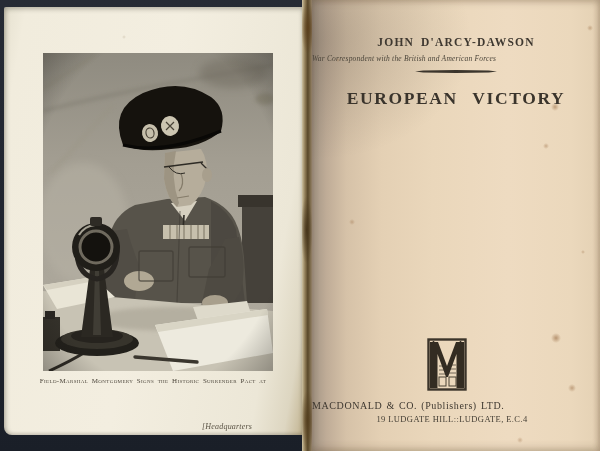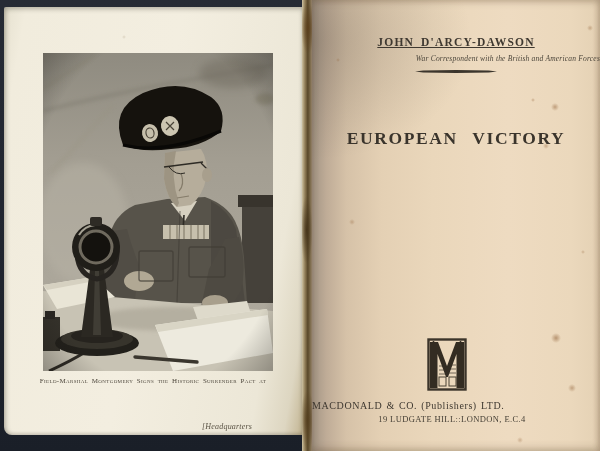--- a/index.html
+++ b/index.html
@@ -51,27 +51,27 @@
       radial-gradient(circle 3px at 40px 222px, rgba(146,98,56,.35), rgba(146,98,56,0) 100%),
       radial-gradient(circle 3px at 208px 440px, rgba(146,98,56,.35), rgba(146,98,56,0) 100%),
       radial-gradient(circle 2px at 26px 60px, rgba(146,98,56,.35), rgba(146,98,56,0) 100%),
       radial-gradient(circle 2px at 271px 252px, rgba(146,98,56,.35), rgba(146,98,56,0) 100%),
       radial-gradient(circle 2px at 221px 100px, rgba(146,98,56,.4), rgba(146,98,56,0) 100%),
       radial-gradient(ellipse 160px 120px at 0px 40px, rgba(90,80,70,.28), rgba(90,80,70,0) 100%),
       linear-gradient(90deg,#a29484 0%,#bfac97 5%,#d6c2a8 12%,#e4d0b4 24%,#ead7bb 42%,#eedbc1 68%,#ebd8bc 90%,#e4d1b4 100%);
     box-shadow:inset 0 3px 6px rgba(90,70,45,.22), inset 0 -4px 7px rgba(90,70,45,.2), inset -3px 0 5px rgba(110,85,55,.14);
   }
   .author{position:absolute;left:0;right:0;top:36px;text-align:center;
-    font-size:11.5px;font-weight:bold;letter-spacing:1.2px;word-spacing:3px;color:#3e3830;text-decoration:underline;}
-  .author-role{position:absolute;left:0;right:0;top:54px;text-align:right;
-    font-style:italic;font-size:7.5px;letter-spacing:.2px;color:#4b453a;margin-left:8px;}
+    font-size:11.5px;font-weight:bold;letter-spacing:1.2px;word-spacing:3px;color:#3e3830;}
+  .author-role{position:absolute;left:0;right:0;top:54px;text-align:left;
+    font-style:italic;font-size:7.5px;letter-spacing:.2px;color:#4b453a;}
   .rule{position:absolute;top:70px;left:50%;margin-left:-41px;width:82px;height:3px;background:#3b352c;
     clip-path:polygon(0% 50%,10% 15%,50% 0%,90% 15%,100% 50%,90% 85%,50% 100%,10% 85%);}
   .title{position:absolute;left:0;right:0;top:88px;text-align:center;
-    font-size:17.5px;font-weight:bold;letter-spacing:1.6px;word-spacing:9px;color:#3a342c;margin-top:40px;}
+    font-size:17.5px;font-weight:bold;letter-spacing:1.6px;word-spacing:9px;color:#3a342c;}
   .colophon{position:absolute;left:115px;top:338px;width:40px;height:53px;}
   .publisher{position:absolute;left:0;right:0;top:400px;text-align:left;
     font-size:10px;letter-spacing:.6px;word-spacing:1px;color:#3e3830;}
   .address{position:absolute;top:414px;left:50%;width:176px;margin-left:-92px;
     display:flex;justify-content:center;align-items:baseline;
     font-size:8.5px;letter-spacing:.4px;color:#443e34;}
 </style>
 </head>
 <body>
 
@@ -213,17 +213,17 @@
         <rect x="22" y="39" width="7" height="9" fill="none" stroke="#4a4234" stroke-width="1"></rect>
         <path d="M3 4 L11 4 L20 28 L29 4 L37 4 L37 50 L29.5 50 L29.5 16 L21 39 L19 39 L10.5 16 L10.5 50 L3 50 Z" fill="#332c22"></path>
       </svg>
     </div>
 
     <div class="publisher">MACDONALD &amp; CO. (Publishers) LTD.</div>
 
     <div class="address">
       <span>19 LUDGATE HILL</span>
       <span>::</span>
-      <span>LONDON, E.C.4</span>
+      <span>LUDGATE, E.C.4</span>
     </div>
   </div>
 
 </div>
 
 </body></html>

